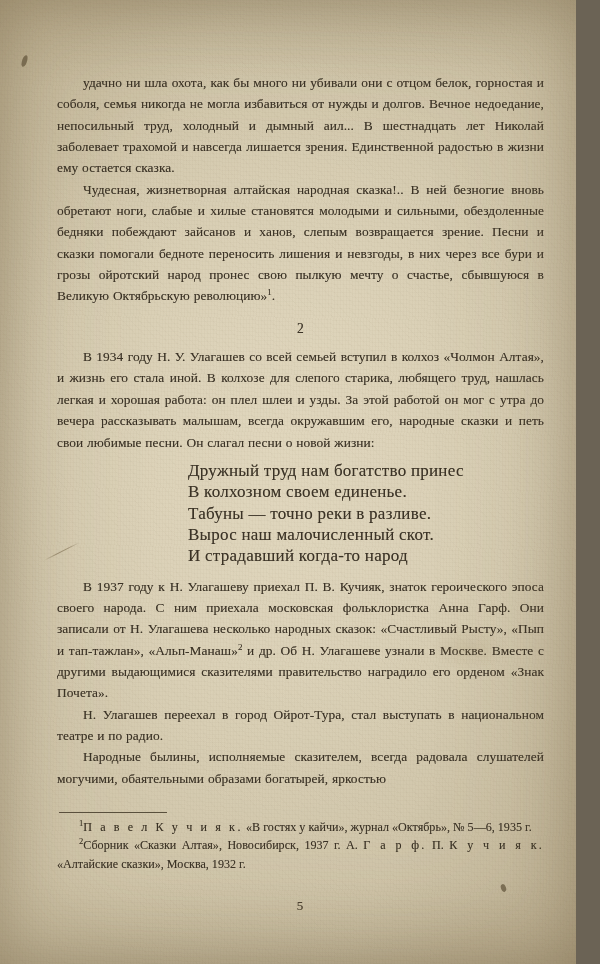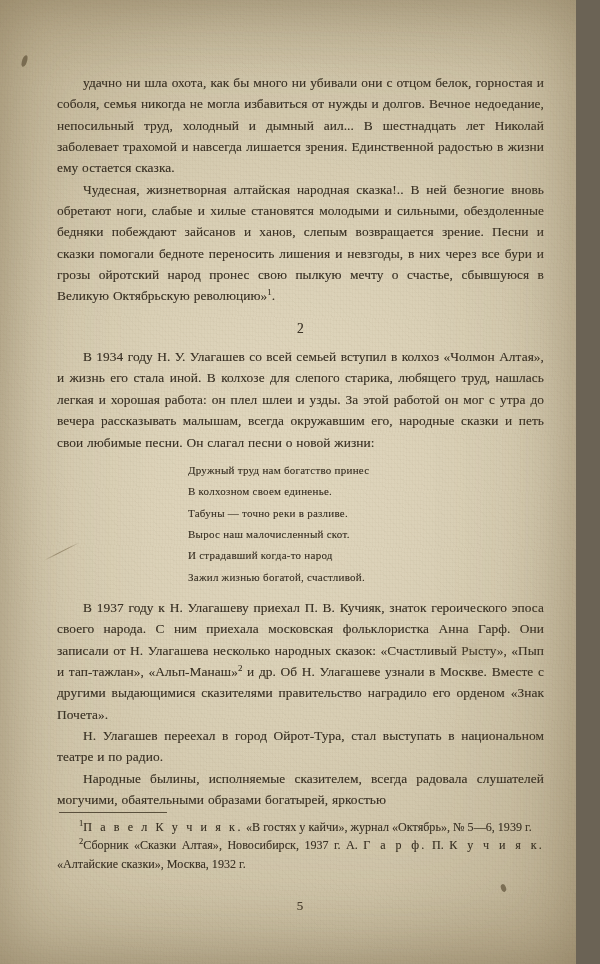--- a/index.html
+++ b/index.html
@@ -72,21 +72,21 @@
     padding-top: 11px;
     padding-bottom: 7px;
     text-shadow: 0 0 0.55px rgba(58,48,34,0.45);
   }
   .verse {
     margin: 0;
     padding: 7px 0 9px 0;
     list-style: none;
   }
   .verse li {
-    font-size: 11px;
+    font-size: 17px;
     line-height: 21.35px;
     margin-left: 131px;
     white-space: nowrap;
     letter-spacing: 0.25px;
     text-shadow: 0 0 0.55px rgba(58,48,34,0.42);
   }
   #footnotes {
     position: absolute;
     left: 57px;
     top: 812px;
@@ -173,35 +173,34 @@
     <p class="secnum">2</p>
 
     <p class="para"><span>В 1934 году Н. У. Улагашев со всей семьей вступил в колхоз «Чолмон Алтая», и жизнь его стала иной. В колхозе для слепого старика, любящего труд, нашлась легкая и хорошая работа: он плел шлеи и узды. За этой работой он мог с утра до вечера  рассказывать малышам, всегда  окружавшим его,  народные сказки и петь свои любимые песни. Он слагал песни о новой жизни:</span></p>
 
     <ul class="verse">
       <li>Дружный труд нам богатство принес</li>
       <li>В колхозном своем единенье.</li>
       <li>Табуны — точно реки в разливе.</li>
       <li>Вырос наш малочисленный скот.</li>
       <li>И страдавший когда-то народ</li>
-      <li>Зажил жизнью богатой, счастливой.</li>
     </ul>
 
     <p class="para"><span>В 1937 году к Н. Улагашеву приехал П. В. Кучияк, знаток героического эпоса своего  народа. С ним приехала  московская фольклористка Анна Гарф. Они  записали от Н.  Улагашева  несколько народных сказок: «Счастливый Рысту», «Пып и  тап-тажлан», «Альп-Манаш»</span><sup class="fnref">2</sup><span> и др. Об Н. Улагашеве узнали в Москве. Вместе с другими выдающимися сказителями правительство наградило его орденом «Знак Почета».</span></p>
 
     <p class="para"><span>Н. Улагашев переехал в город Ойрот-Тура, стал выступать в национальном театре и по радио.</span></p>
 
     <p class="para"><span>Народные былины, исполняемые  сказителем,  всегда  радовала слушателей могучими, обаятельными  образами богатырей, яркостью</span></p>
 
   </div>
 
   <div id="footnotes">
     <div id="fnrule"></div>
 
-    <p class="fn"><sup>1</sup><span class="sp">П а в е л  К у ч и я к.</span><span> «В гостях у кайчи», журнал «Октябрь», № 5—6, 1939 г.</span></p>
+    <p class="fn"><sup>1</sup><span class="sp">П а в е л  К у ч и я к.</span><span> «В гостях у кайчи», журнал «Октябрь», № 5—6, 1935 г.</span></p>
 
     <p class="fn"><sup>2</sup><span>Сборник  «Сказки Алтая»,  Новосибирск, 1937 г.  А. </span><span class="sp2">Г а р ф.</span><span> П. </span><span class="sp2">К у ч и я к.</span><span> «Алтайские сказки», Москва, 1932 г.</span></p>
   </div>
 
   <div id="pagenum">5</div>
 
   <div class="speck" id="speck-tl"></div>
   <div class="speck" id="speck-br"></div>
   <div id="scratch"></div>
   <div id="stain-a"></div>

